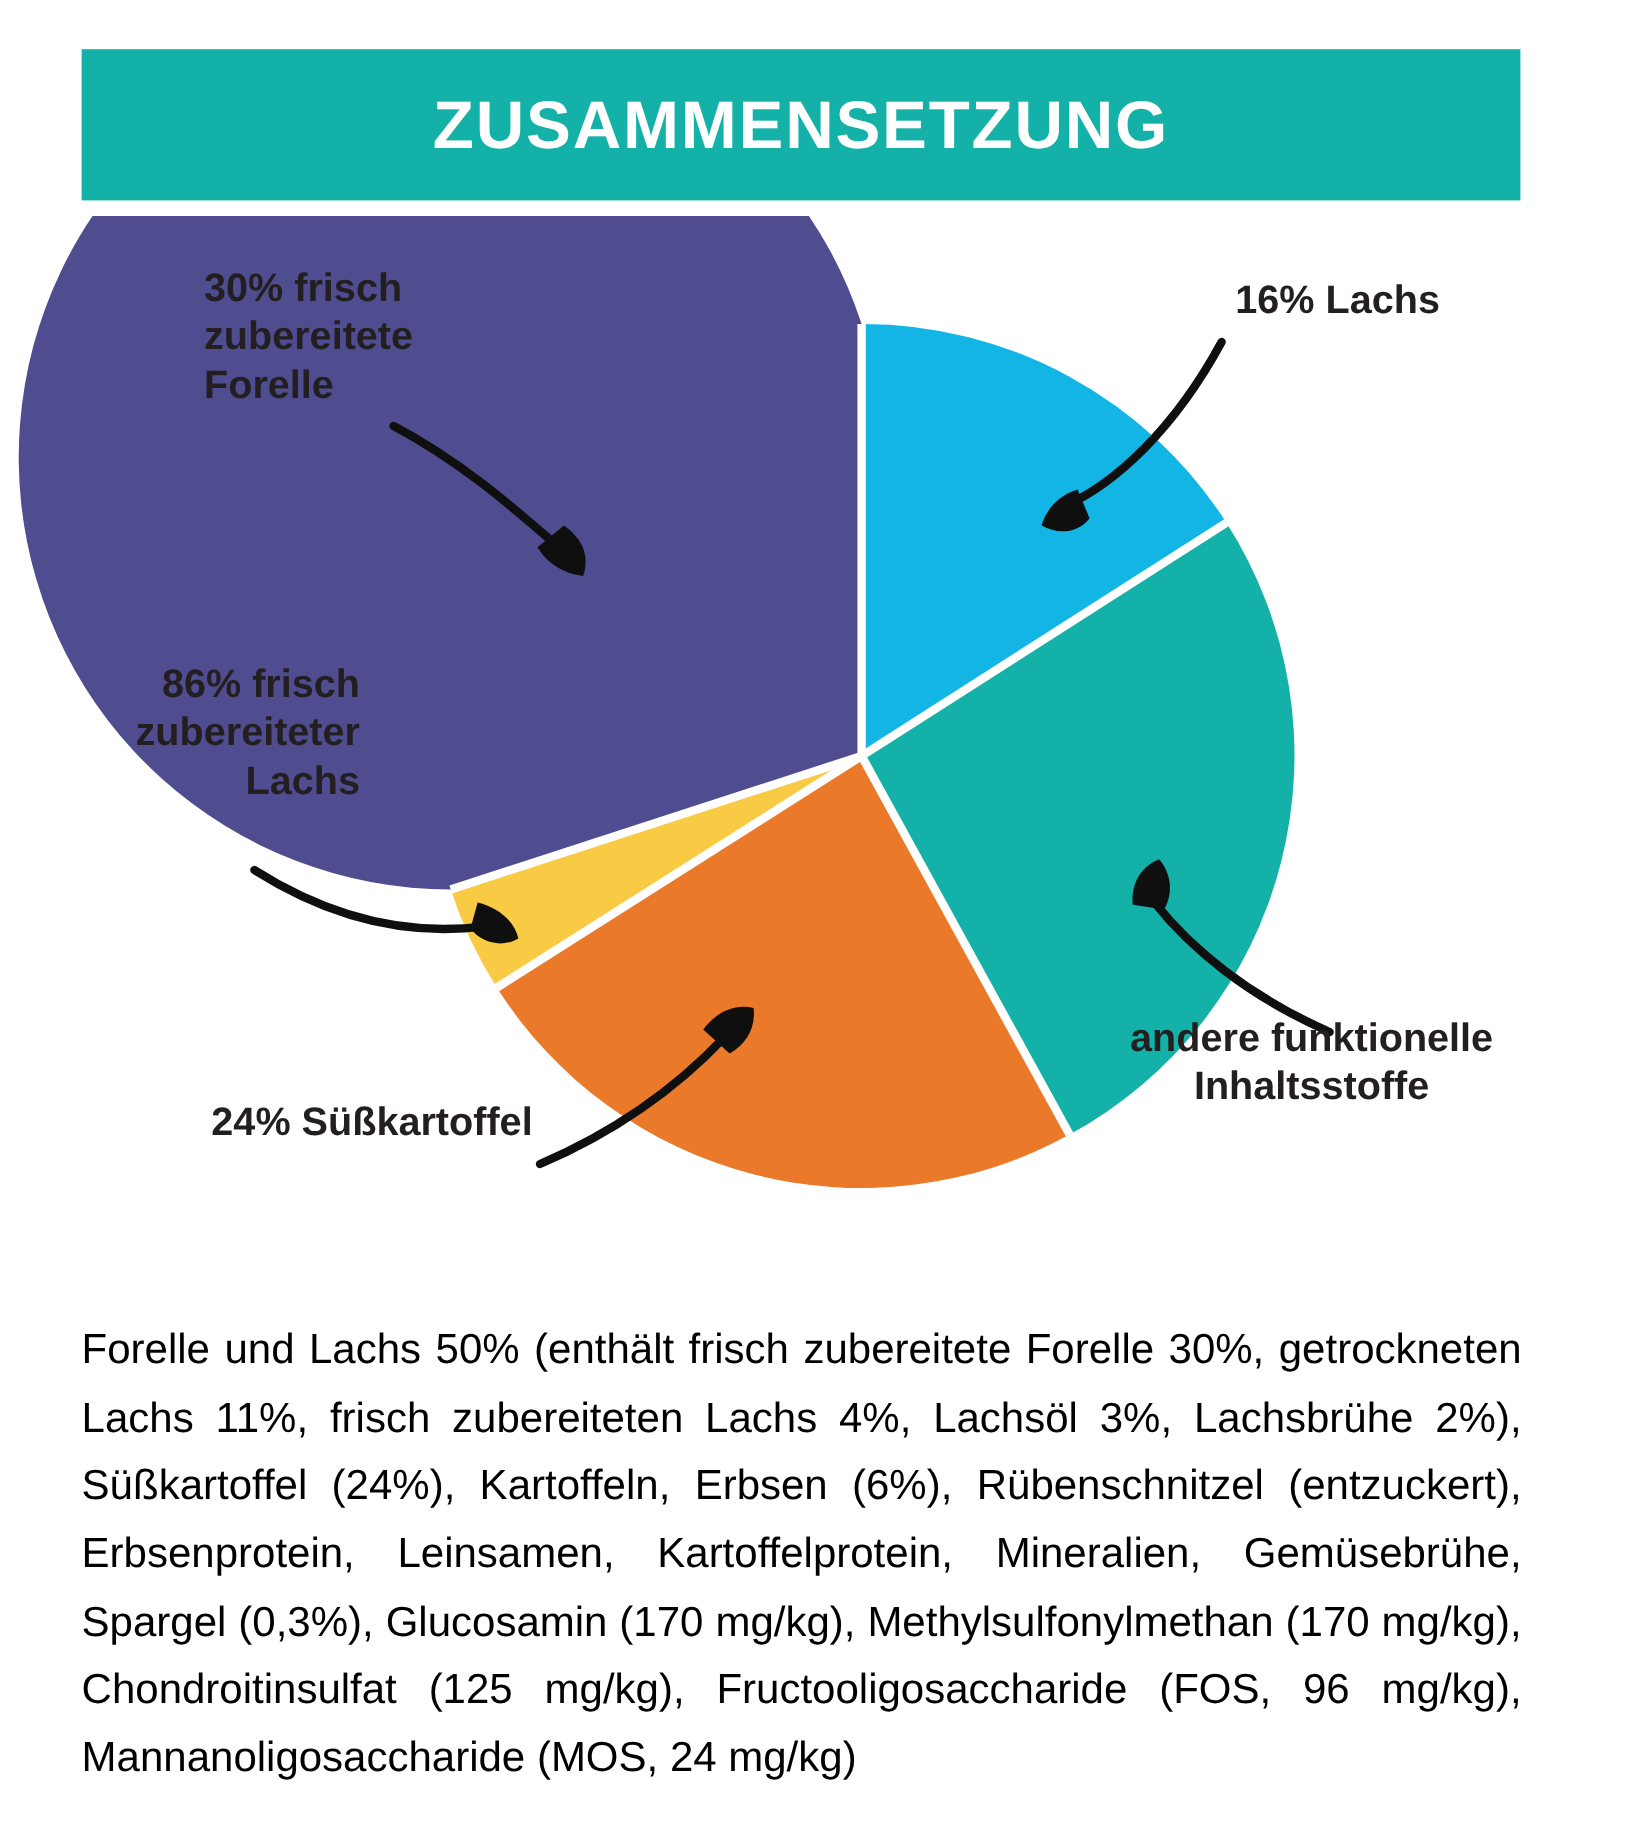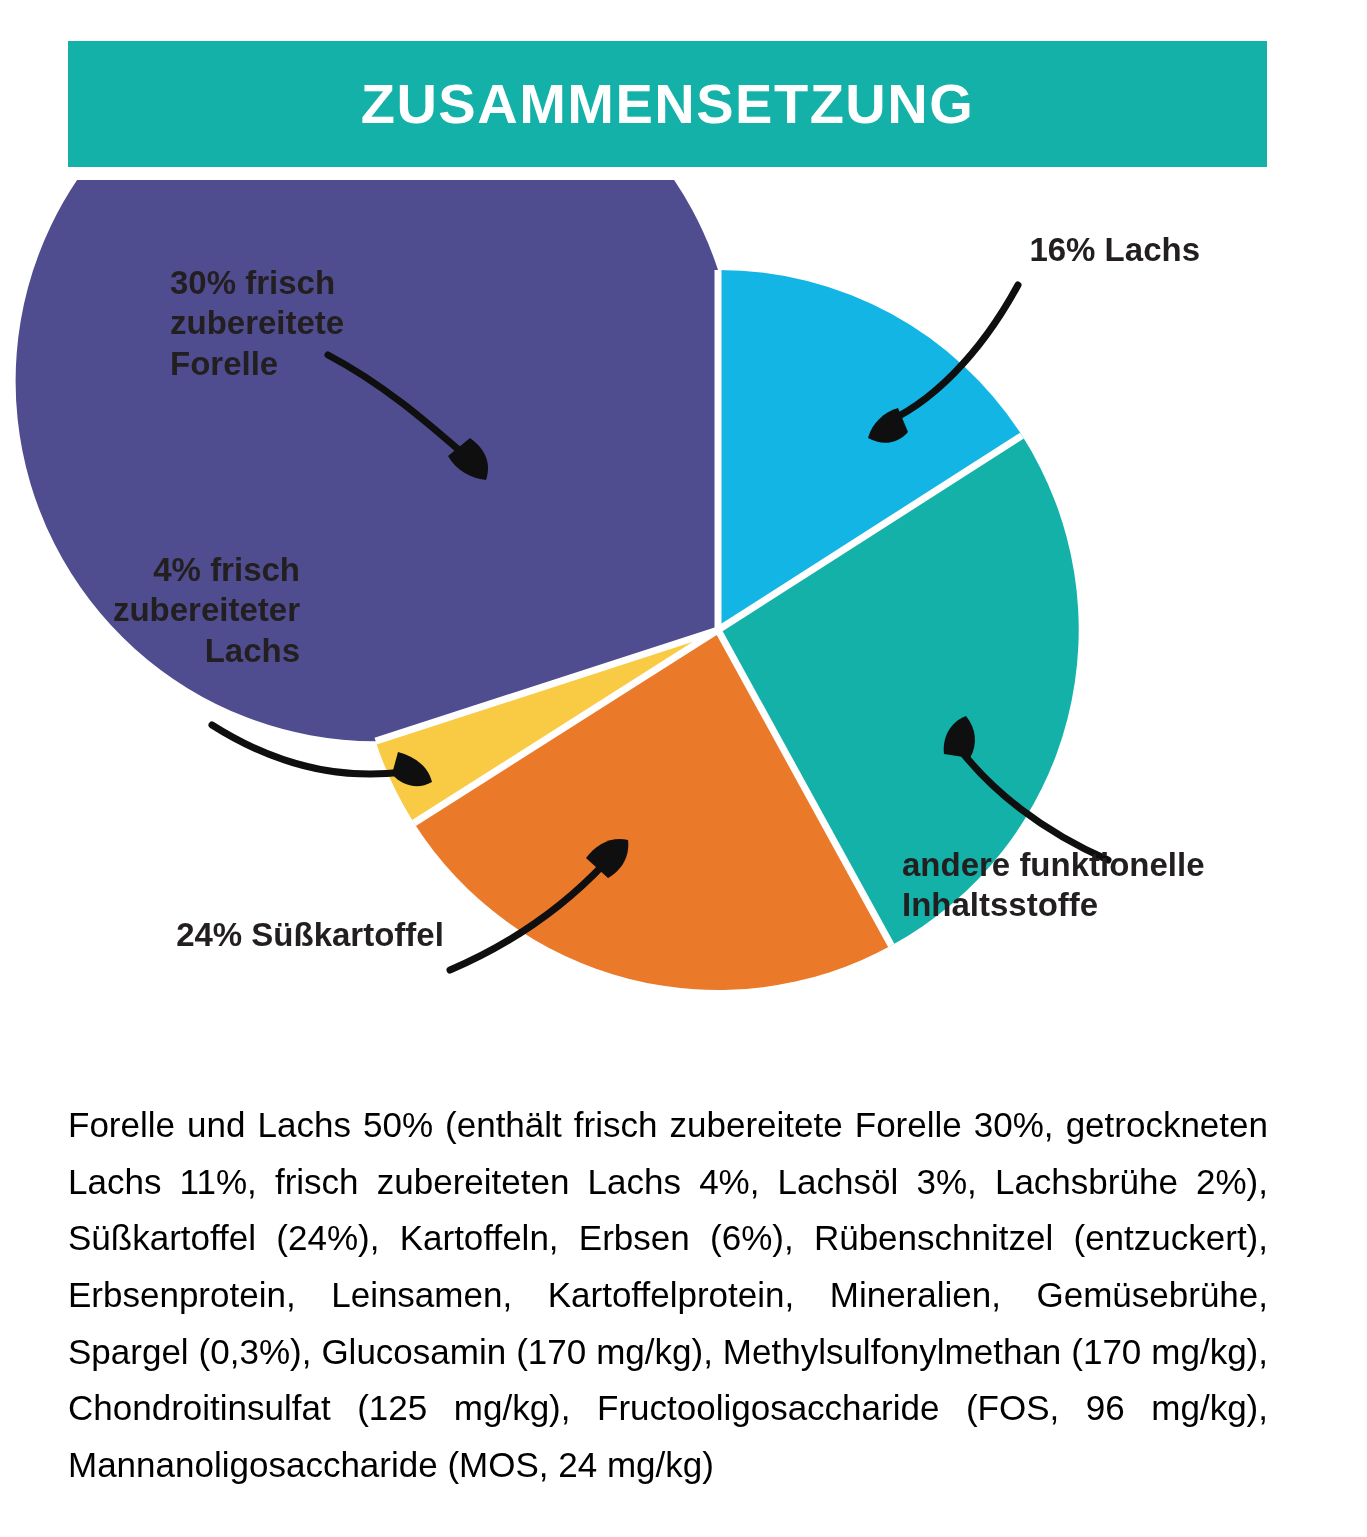--- a/index.html
+++ b/index.html
@@ -58,25 +58,25 @@
 
   
   .callout {
     position: absolute;
     font-size: 33px;
     font-weight: bold;
     line-height: 1.22;
     color: #231f20;
   }
 
-  #label-forelle   { left: 170px;  top: 40px;  width: 270px; text-align: left; margin-top: 43px; }
+  #label-forelle   { left: 170px;  top: 40px;  width: 270px; text-align: left; }
   #label-lachs16   { left: 800px;  top: 40px;  width: 400px; text-align: right; margin-top: 10px; }
   #label-frischlachs { left: 40px; top: 370px; width: 260px; text-align: right; }
   #label-suess     { left: 160px;  top: 735px; width: 300px; text-align: center; }
-  #label-andere    { left: 902px;  top: 665px; width: 330px; text-align: left; }
+  #label-andere    { left: 928px;  top: 665px; width: 330px; text-align: center; }
 
   
   .description {
     position: absolute;
     left: 68px;
     top: 1062px;
     width: 1200px;
     font-size: 35px;
     line-height: 1.62;
     color: #000000;
@@ -129,20 +129,20 @@
         <path d="M 450 790 C 520 760, 570 720, 604 684"></path>
         <path d="M 586 678 C 596 664, 612 656, 628 660 C 630 676, 622 690, 608 698 Z" fill="#0f0f0f" stroke="none"></path>
 
         <path d="M 1108 680 C 1040 650, 992 610, 962 572"></path>
         <path d="M 944 574 C 942 558, 950 542, 966 536 C 976 548, 978 564, 970 578 Z" fill="#0f0f0f" stroke="none"></path>
       </g>
     </svg>
 
     <div class="callout" id="label-forelle">30% frisch zubereitete Forelle</div>
     <div class="callout" id="label-lachs16">16% Lachs</div>
-    <div class="callout" id="label-frischlachs">4% frisch zubereiteter Lachs</div>
+    <div class="callout" id="label-frischlachs">86% frisch zubereiteter Lachs</div>
     <div class="callout" id="label-suess">24% Süßkartoffel</div>
     <div class="callout" id="label-andere">andere funktionelle Inhaltsstoffe</div>
   </div>
 
   <p class="description">Forelle und Lachs 50% (enthält frisch zubereitete Forelle 30%, getrockneten Lachs 11%, frisch zubereiteten Lachs 4%, Lachsöl 3%, Lachsbrühe 2%), Süßkartoffel (24%), Kartoffeln, Erbsen (6%), Rübenschnitzel (entzuckert), Erbsenprotein, Leinsamen, Kartoffelprotein, Mineralien, Gemüsebrühe, Spargel (0,3%), Glucosamin (170 mg/kg), Methylsulfonylmethan (170 mg/kg), Chondroitinsulfat (125 mg/kg), Fructooligosaccharide (FOS, 96 mg/kg), Mannanoligosaccharide (MOS, 24 mg/kg)</p>
 
 </div>
 
 </body></html>

